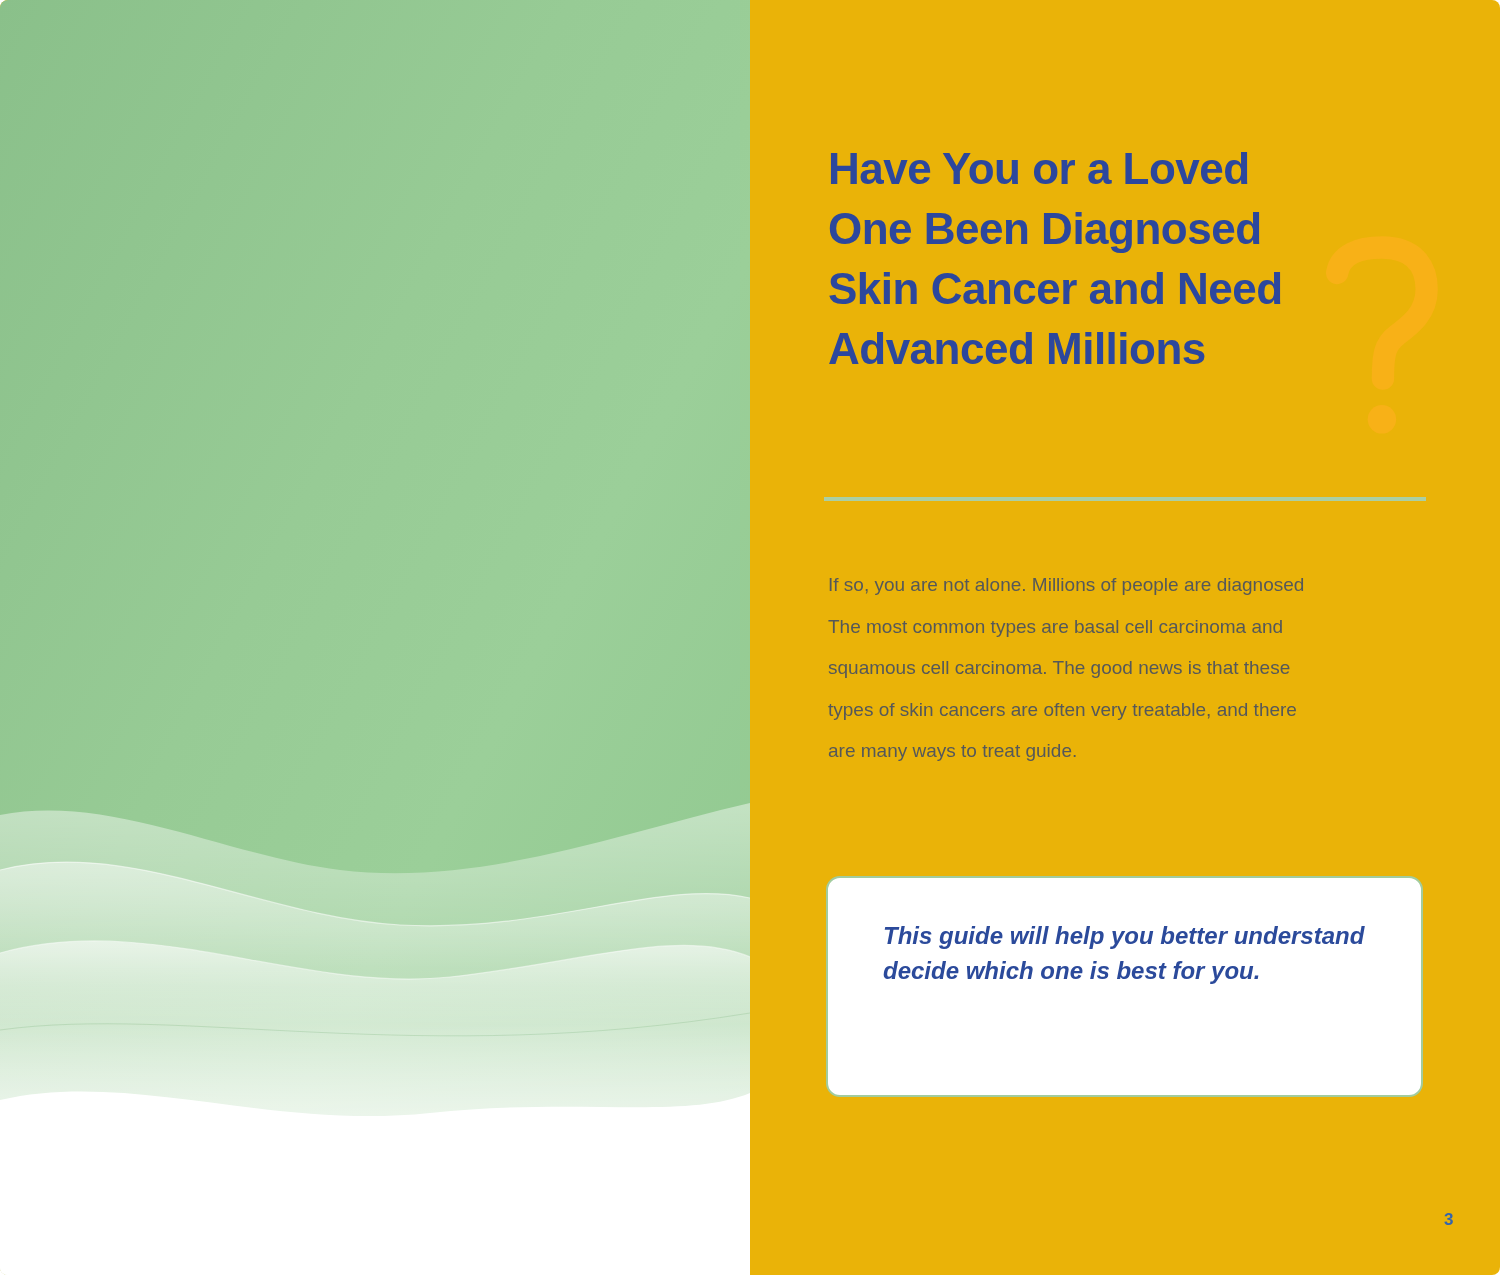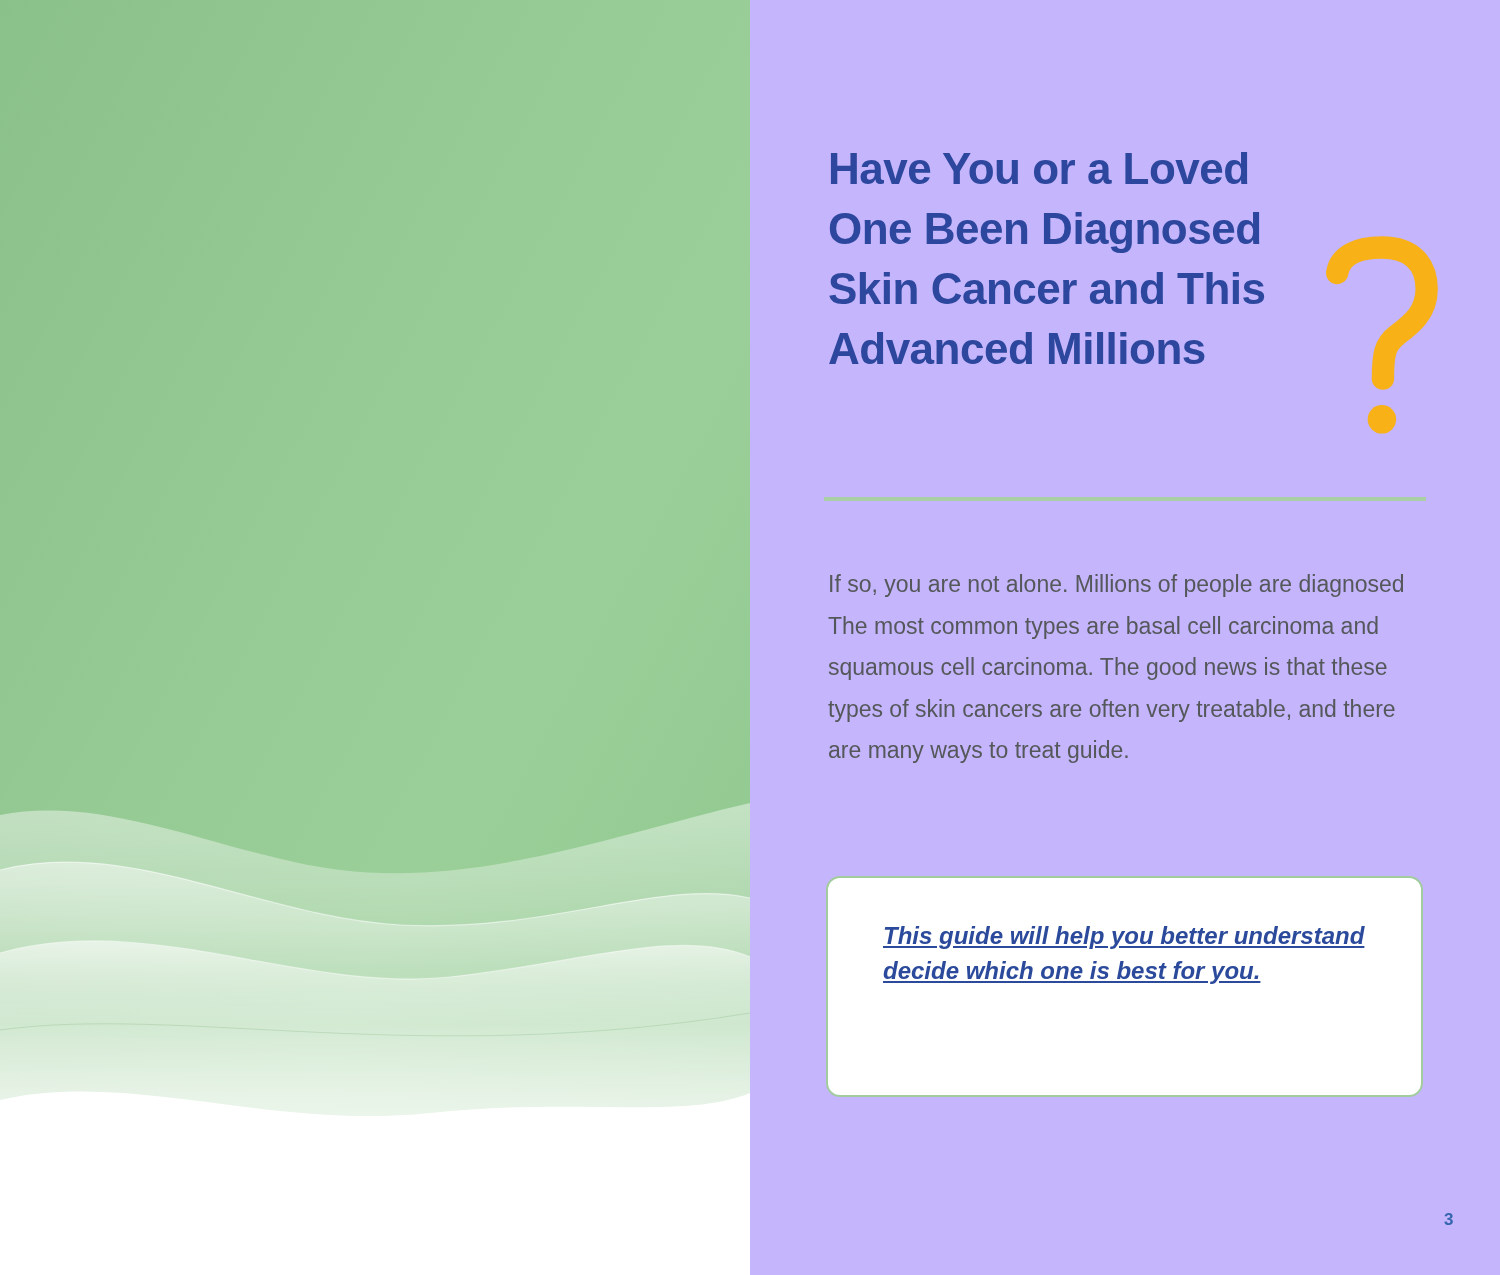--- a/index.html
+++ b/index.html
@@ -5,22 +5,23 @@
   html, body {
     margin: 0;
     padding: 0;
     background: #ffffff;
     font-family: "Liberation Sans", sans-serif;
   }
   .page {
     position: relative;
     width: 1500px;
     height: 1275px;
-    background: #c4b5fd;
+    background: #eab308;
     overflow: hidden;
+    border-radius: 8px;
   }
 
   
   .green-panel {
     position: absolute;
     left: 0; top: 0;
     width: 750px; height: 1275px;
     background: linear-gradient(118deg, #8ac08a 0%, #97cb95 40%, #9bcf99 62%, #8ec78d 100%);
   }
   .waves {
@@ -55,21 +56,21 @@
     left: 824px; top: 497px;
     width: 602px; height: 4px;
     background: #aacfa4;
   }
 
   .body-text {
     position: absolute;
     left: 828px; top: 564px;
     margin: 0;
     color: #55585a;
-    font-size: 23px;
+    font-size: 19px;
     font-weight: 400;
     line-height: 41.5px;
     white-space: nowrap;
   }
   .body-text span { display: block; }
 
   .callout {
     position: absolute;
     left: 826px; top: 876px;
     width: 597px; height: 221px;
@@ -81,21 +82,21 @@
   .callout-text {
     margin: 0;
     padding: 41px 10px 0 55px;
     color: #2b4a9b;
     font-size: 24px;
     font-weight: 700;
     font-style: italic;
     line-height: 34.6px;
     white-space: nowrap;
   }
-  .callout-text span { display: block; text-decoration: underline; }
+  .callout-text span { display: block; }
 
   .page-number {
     position: absolute;
     left: 1444px; top: 1210px;
     width: 30px;
     color: #3465ae;
     font-size: 17px;
     font-weight: 700;
     text-align: left;
   }
@@ -131,21 +132,21 @@
       <path d="M0,178 C150,136 300,218 450,202 C580,188 680,152 750,182 L750,500 L0,500 Z" fill="url(#g3)"></path>
       <path d="M0,178 C150,136 300,218 450,202 C580,188 680,152 750,182" fill="none" stroke="rgba(255,255,255,0.5)" stroke-width="1.2"></path>
       <path d="M0,255 C180,230 420,292 750,238" fill="none" stroke="rgba(140,190,140,0.35)" stroke-width="1"></path>
       <path d="M0,325 C130,295 270,355 430,338 C580,322 685,345 750,318 L750,500 L0,500 Z" fill="#ffffff"></path>
     </svg>
   </div>
 
   <h1 class="heading">
     <span>Have You or a Loved</span>
     <span>One Been Diagnosed</span>
-    <span>Skin Cancer and This</span>
+    <span>Skin Cancer and Need</span>
     <span>Advanced Millions</span>
   </h1>
 
   <svg class="qmark" viewBox="0 0 120 200" aria-hidden="true">
     <path d="M11 36 C14 18, 32 11, 55 11 C85 11, 99 28, 99 52 C99 76, 82 88, 70 97 C58 106, 56 116, 56 140" fill="none" stroke="#f8b117" stroke-width="22" stroke-linecap="round"></path>
     <circle cx="55" cy="180" r="14" fill="#f8b117"></circle>
   </svg>
 
   <div class="divider"></div>
 

